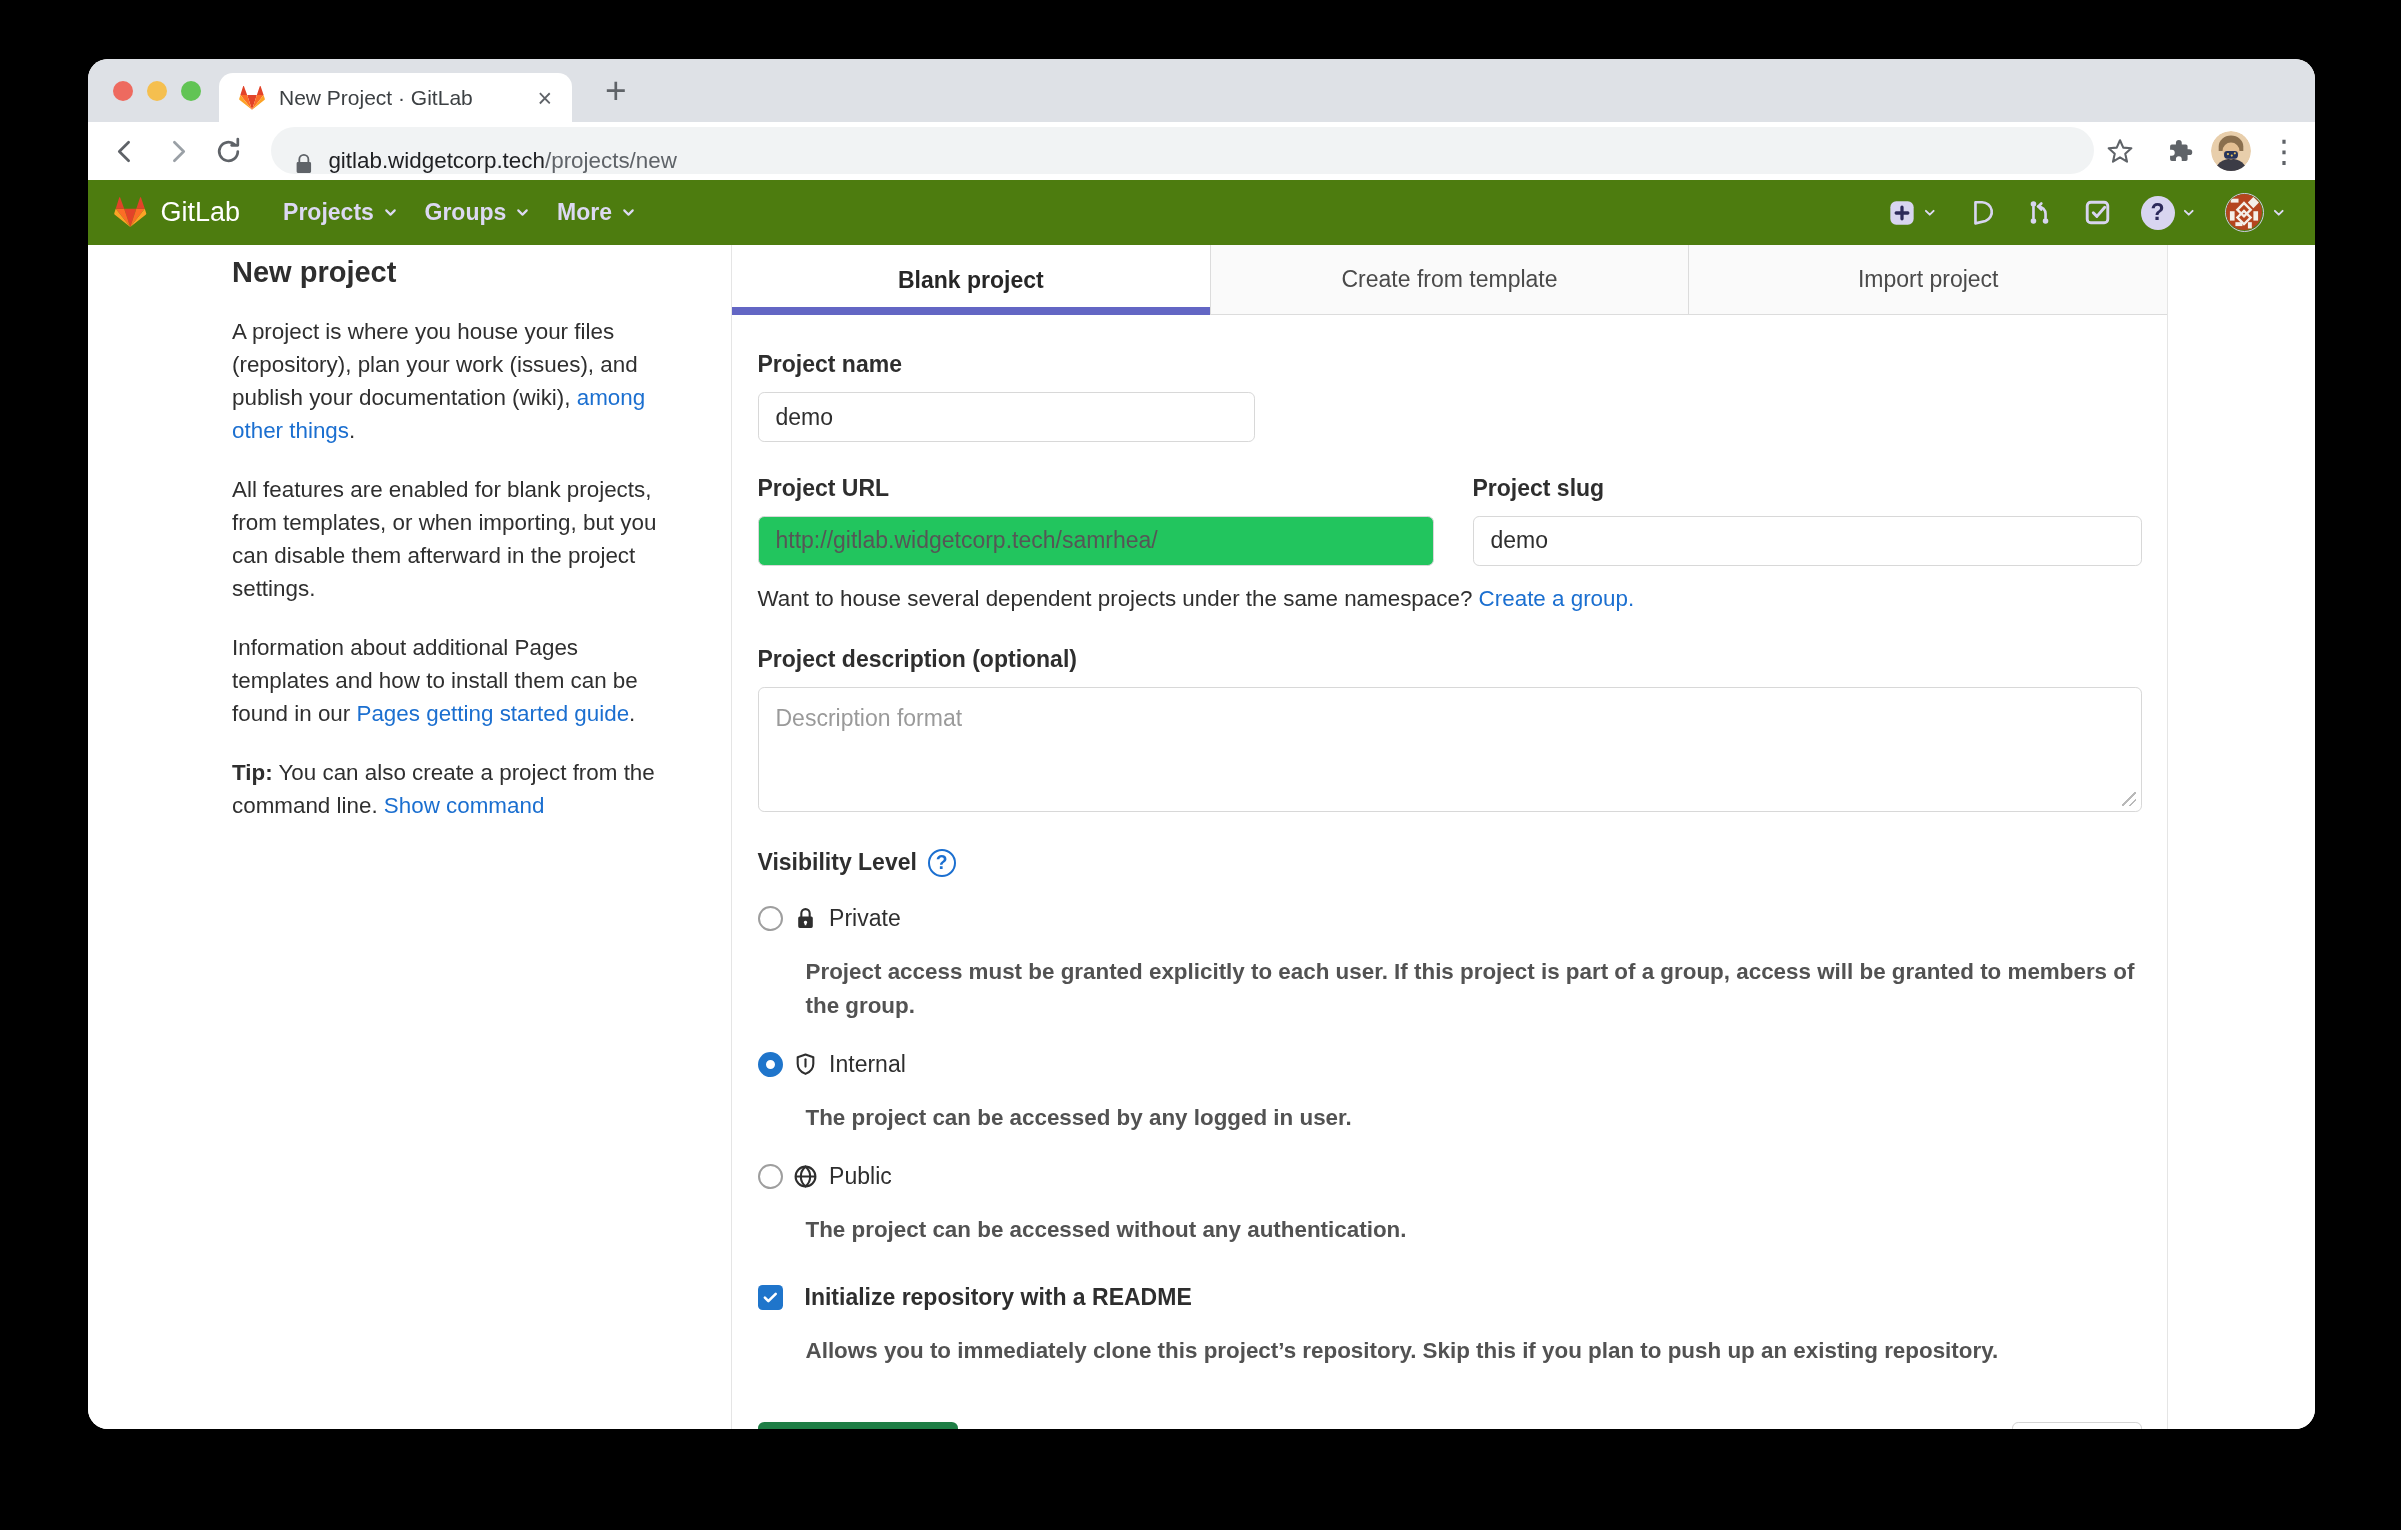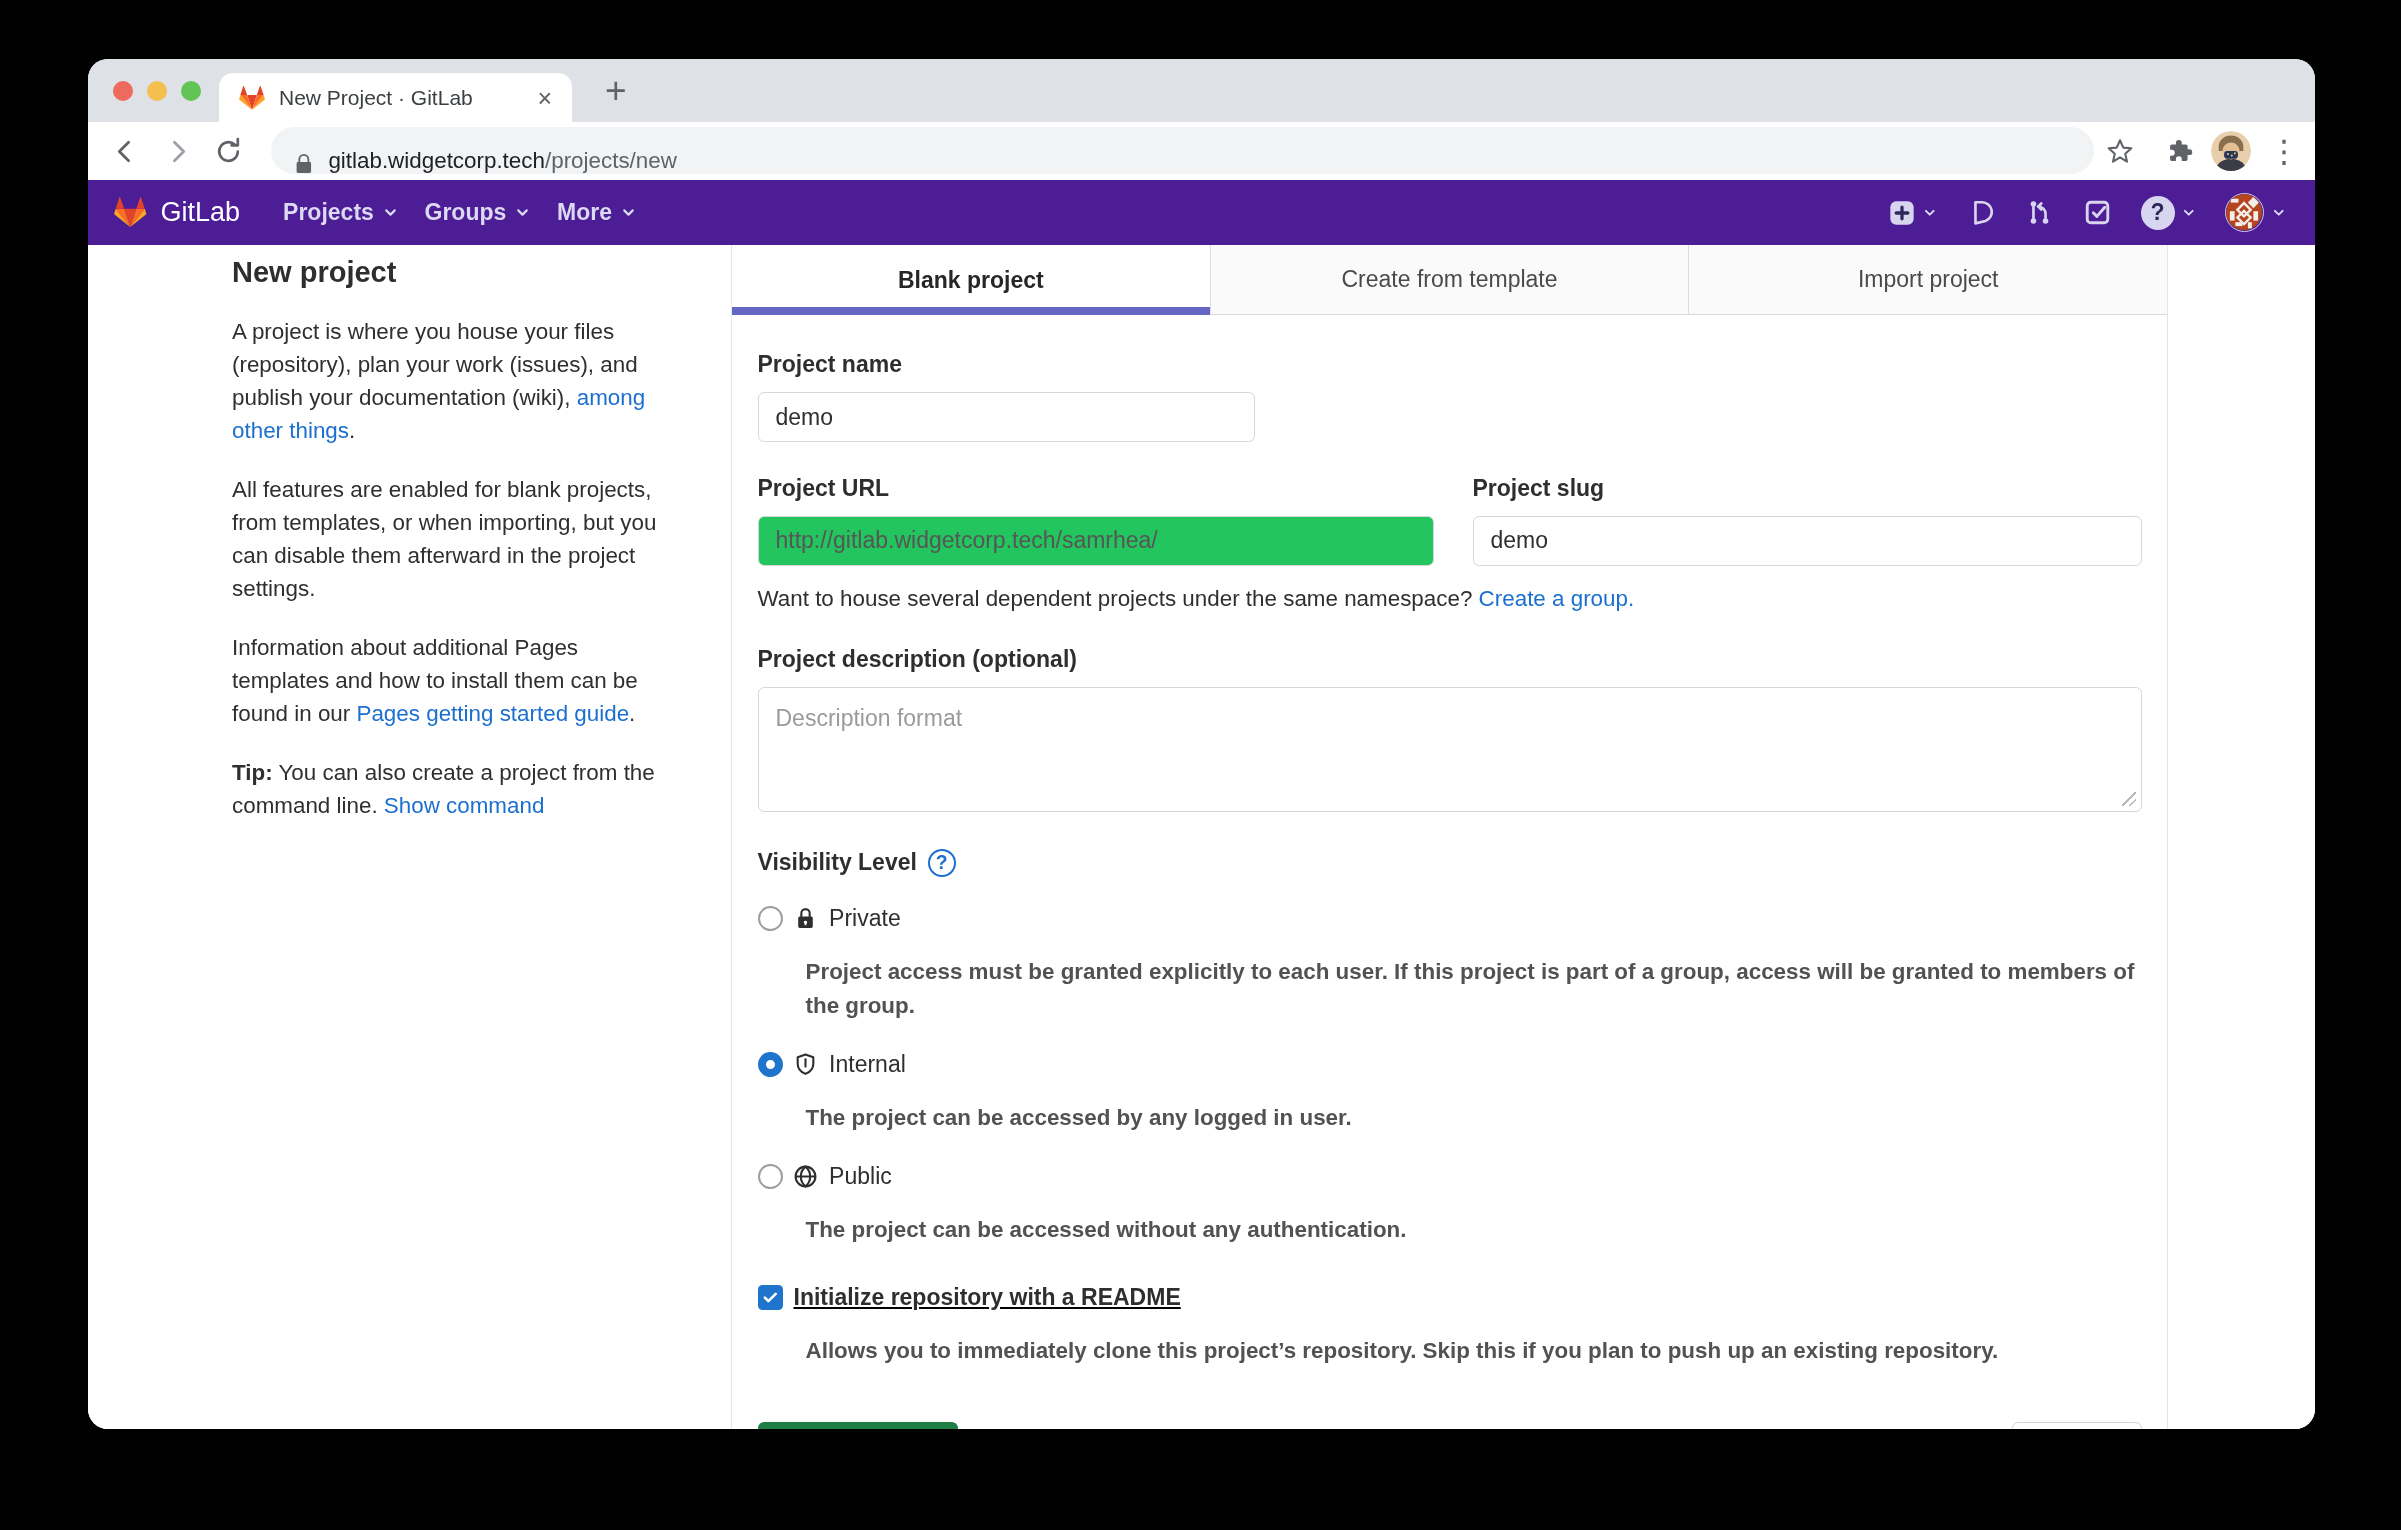--- a/index.html
+++ b/index.html
@@ -20,21 +20,21 @@
   .urlrow { height:58px; background:#fff; position:relative; }
   .navbtn { position:absolute; top:10.8px; width:37px; height:37px; display:flex; align-items:center; justify-content:center; }
   .urlpill { position:absolute; left:183px; top:5.4px; width:1823px; height:47px; background:#f1f3f4; border-radius:24px; display:flex; align-items:flex-end; padding:0 21.7px; gap:14px; }
   .url-domain { font-size:22.4px; color:#202124; }
   .url-path { font-size:22.4px; color:#5f6368; }
   .chrome-ic { position:absolute; top:9.3px; width:40px; height:40px; display:flex; align-items:center; justify-content:center; }
   .dots3 { font-size:31px; color:#5f6368; letter-spacing:0; line-height:1; }
   .b-avatar { width:40px; height:40px; border-radius:50%; overflow:hidden; }
 
   
-  .gl-navbar { height:65px; background:#4c1d95; display:flex; align-items:center; padding:0 29px 0 26px; position:relative; }
+  .gl-navbar { height:65px; background:#4d7c0f; display:flex; align-items:center; padding:0 29px 0 26px; position:relative; }
   .brand { color:#fff; font-size:27px; font-weight:500; margin:0 43px 0 14px; }
   .nav-item { display:flex; align-items:center; gap:7.7px; color:#dcd9f2; font-size:23px; font-weight:600; margin-right:26px; cursor:pointer; }
   .nav-right { margin-left:auto; display:flex; align-items:center; gap:29px; }
   .plusbtn { display:flex; align-items:center; gap:6.2px; }
   .search-pill { width:495px; height:45px; background:#4b4872; border-radius:7.7px; display:flex; align-items:center; padding:0 15.5px; }
   .search-ph { color:#b9b5d8; font-size:23px; flex:1; }
   .help-circle { width:34px; height:34px; border-radius:50%; background:#d8d5f0; color:#2d2a5b; font-size:23px; font-weight:700; display:flex; align-items:center; justify-content:center; }
   .with-chev { display:flex; align-items:center; gap:6.2px; }
   .gl-avatar { width:39px; height:39px; border-radius:50%; border:1.5px solid #cfcce9; overflow:hidden; }
 
@@ -71,21 +71,21 @@
 
   .option { margin-top:28px; }
   .opt-head { display:flex; align-items:center; gap:10.8px; }
   .radio { width:25px; height:25px; border:2.3px solid #9e9e9e; border-radius:50%; background:#fff; flex:0 0 auto; }
   .radio.checked { border:8.5px solid #1f75cb; }
   .opt-name { font-size:23px; color:#2e2e2e; }
   .opt-desc { margin:23px 0 0 48px; font-size:22.4px; line-height:34px; color:#525252;font-weight:bold; }
 
   .readme { margin-top:37px; }
   .checkbox { width:25px; height:25px; border-radius:4.6px; background:#1f75cb; display:flex; align-items:center; justify-content:center; flex:0 0 auto; }
-  .readme-head { display:flex; align-items:center; gap:11px;text-decoration:underline; }
+  .readme-head { display:flex; align-items:center; gap:22px; }
   .readme-label { font-size:23px; font-weight:700; color:#2e2e2e; }
 
   .actions { margin-top:54px; display:flex; justify-content:space-between; align-items:center; }
   .btn { height:51px; border-radius:6.2px; display:flex; align-items:center; font-size:23px; cursor:pointer; }
   .btn-green { background:#1e7e45; color:#fff; font-weight:600; padding:0 23px; }
   .btn-cancel { background:#fff; border:1.5px solid #d4d4d4; color:#2e2e2e; padding:0 28px; }
 
   svg { display:block; }
 </style>
 </head>

